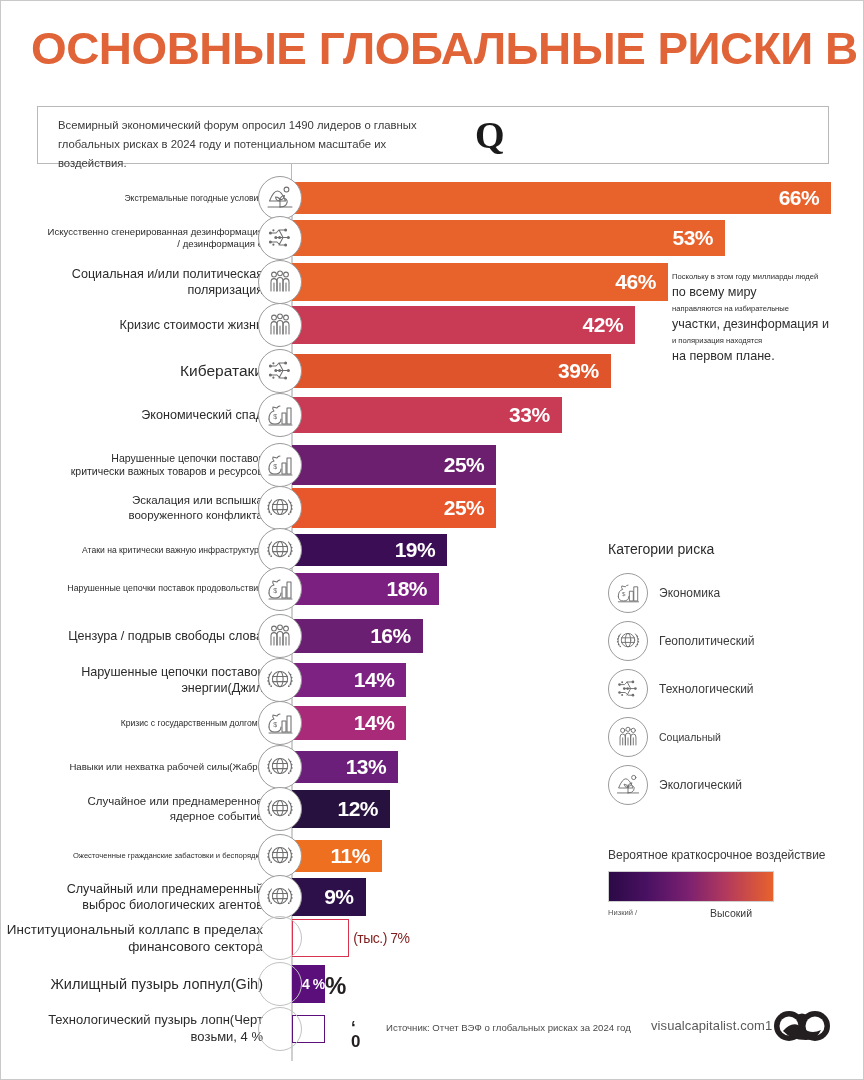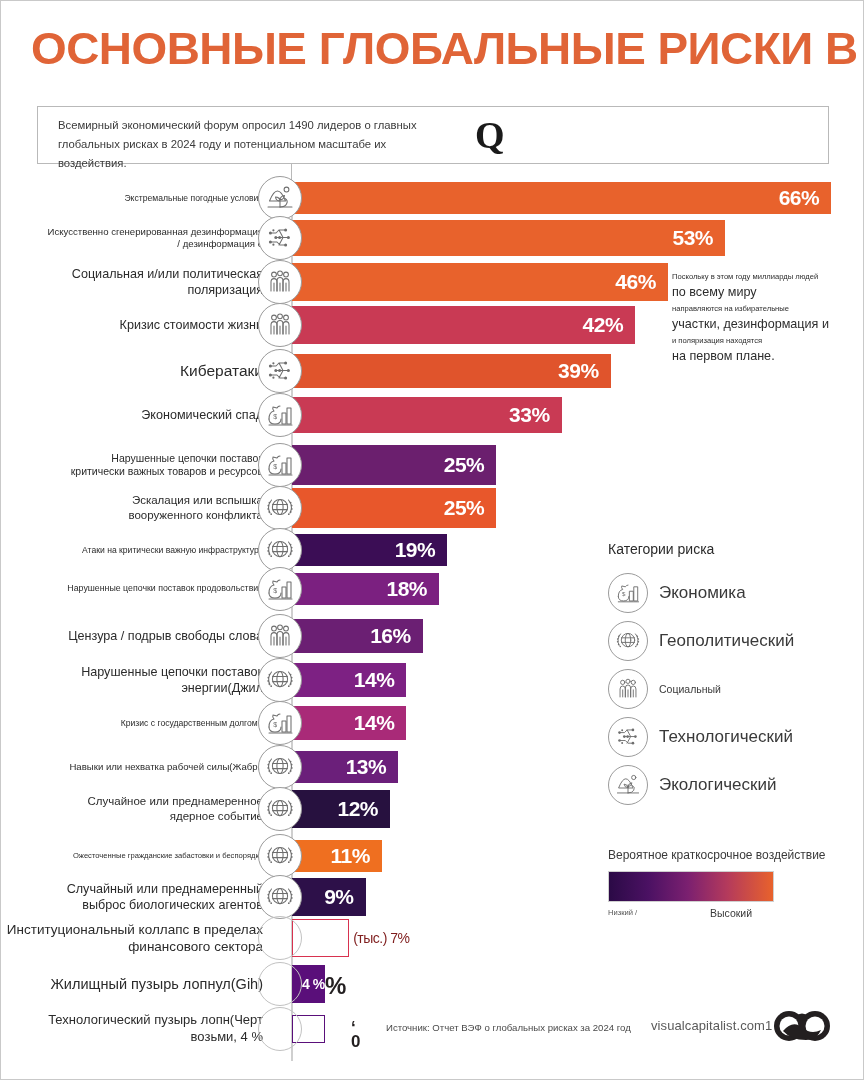--- a/index.html
+++ b/index.html
@@ -109,21 +109,21 @@
   .legend-title{font-size:14px;color:#2b2b2b;margin-bottom:12px;}
   .legend-item{
     display:flex;align-items:center;height:48px;
   }
   .legend-ic{
     width:40px;height:40px;border-radius:50%;
     border:1px solid #9b9b9b;background:#fff;
     display:flex;align-items:center;justify-content:center;
     flex:0 0 40px;box-sizing:border-box;
   }
-  .legend-lab{margin-left:11px;font-size:17px;color:#3a3a3a;}
+  .legend-lab{margin-left:11px;font-size:12px;color:#3a3a3a;}
   .legend-lab.small{font-size:10.5px;}
 
   
   .grad-wrap{position:absolute;left:607px;top:847px;width:240px;}
   .grad-title{font-size:12px;color:#3a3a3a;margin-bottom:9px;}
   .grad-bar{
     width:166px;height:31px;
     background:linear-gradient(90deg,#2b0a46 0%,#4b1163 24%,#7b2070 48%,#b43a5c 72%,#e8622c 100%);
     border:1px solid #cfcfcf;box-sizing:border-box;
   }
@@ -581,52 +581,52 @@
         <circle cx="25.8" cy="23.2" r="0.85"></circle>
       </g>
             </svg>
           </span>
           <span class="legend-lab">Геополитический</span>
         </div>
         <div class="legend-item">
           <span class="legend-ic">
             <svg width="30" height="30" viewBox="0 0 34 34" aria-hidden="true">
               <g style="fill:none;stroke:#6e6e6e;stroke-width:1.05;stroke-linecap:round;stroke-linejoin:round">
-        <circle cx="11" cy="9.5" r="2.4"></circle>
-                <circle cx="17" cy="8.3" r="2.4"></circle>
-                <circle cx="23" cy="9.5" r="2.4"></circle>
-        <path d="M8 26 v-9 q0 -3.4 3 -3.4 q3 0 3 3.4 v9"></path>
-        <path d="M14 26 v-10 q0 -3.6 3 -3.6 q3 0 3 3.6 v10"></path>
-        <path d="M20 26 v-9 q0 -3.4 3 -3.4 q3 0 3 3.4 v9"></path>
-        <path d="M11 18 v8 M17 18 v8 M23 18 v8"></path>
-      </g>
-            </svg>
-          </span>
-          <span class="legend-lab small">Социальный</span>
-        </div>
-        <div class="legend-item">
-          <span class="legend-ic">
-            <svg width="30" height="30" viewBox="0 0 34 34" aria-hidden="true">
-              <g style="fill:none;stroke:#6e6e6e;stroke-width:1.05;stroke-linecap:round;stroke-linejoin:round">
         <path d="M8 12 h5 l3 -3 h6 M8 21 h6 l3 3 h6 M13 16.5 h12 M16 9 l4 7.5 M16 24 l4 -7.5"></path>
       </g>
       <g style="fill:#6e6e6e;stroke:none">
         <circle cx="7.4" cy="12" r="1.5"></circle>
                 <circle cx="7.4" cy="21" r="1.5"></circle>
         <circle cx="12.8" cy="16.5" r="1.5"></circle>
                 <circle cx="16.6" cy="16.5" r="1.5"></circle>
         <circle cx="22.6" cy="9" r="1.5"></circle>
                 <circle cx="22.6" cy="24" r="1.5"></circle>
         <circle cx="25.4" cy="16.5" r="1.5"></circle>
         <circle cx="10.4" cy="9.3" r="1.1"></circle>
                 <circle cx="10.4" cy="23.7" r="1.1"></circle>
       </g>
             </svg>
           </span>
           <span class="legend-lab">Технологический</span>
+        </div>
+        <div class="legend-item">
+          <span class="legend-ic">
+            <svg width="30" height="30" viewBox="0 0 34 34" aria-hidden="true">
+              <g style="fill:none;stroke:#6e6e6e;stroke-width:1.05;stroke-linecap:round;stroke-linejoin:round">
+        <circle cx="11" cy="9.5" r="2.4"></circle>
+                <circle cx="17" cy="8.3" r="2.4"></circle>
+                <circle cx="23" cy="9.5" r="2.4"></circle>
+        <path d="M8 26 v-9 q0 -3.4 3 -3.4 q3 0 3 3.4 v9"></path>
+        <path d="M14 26 v-10 q0 -3.6 3 -3.6 q3 0 3 3.6 v10"></path>
+        <path d="M20 26 v-9 q0 -3.4 3 -3.4 q3 0 3 3.4 v9"></path>
+        <path d="M11 18 v8 M17 18 v8 M23 18 v8"></path>
+      </g>
+            </svg>
+          </span>
+          <span class="legend-lab small">Социальный</span>
         </div>
         <div class="legend-item">
           <span class="legend-ic">
             <svg width="30" height="30" viewBox="0 0 34 34" aria-hidden="true">
               <g style="fill:none;stroke:#6e6e6e;stroke-width:1.05;stroke-linecap:round;stroke-linejoin:round">
         <path d="M6.5 20 q4 -10 8 -10 q4 0 8 10 z"></path>
         <path d="M17 26 v-9 M17 20 q-4 0 -4.5 -4 q4 0 4.5 4 Z M17 19 q4 -0.5 4.5 -4.5 q-4 0.3 -4.5 4.5 Z"></path>
         <path d="M17 26 q5 0 6.5 -3 q2 -3.5 -1.5 -5.5"></path>
         <circle cx="23.5" cy="8.5" r="2.4"></circle>
         <path d="M5 26 h24"></path>

